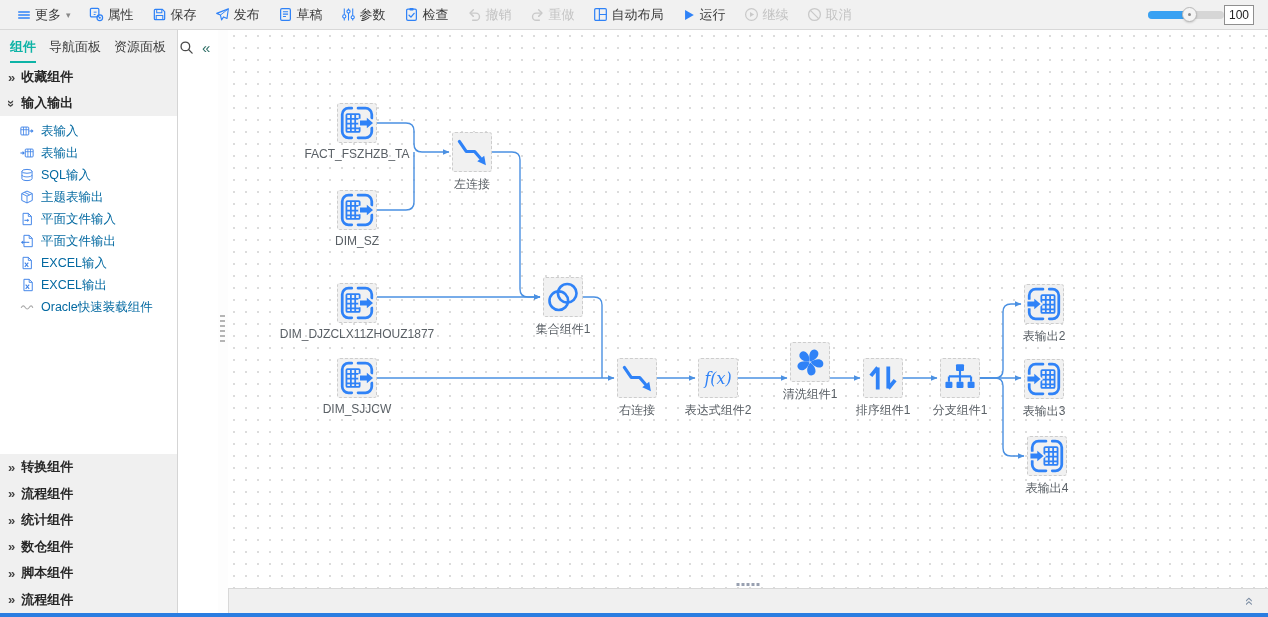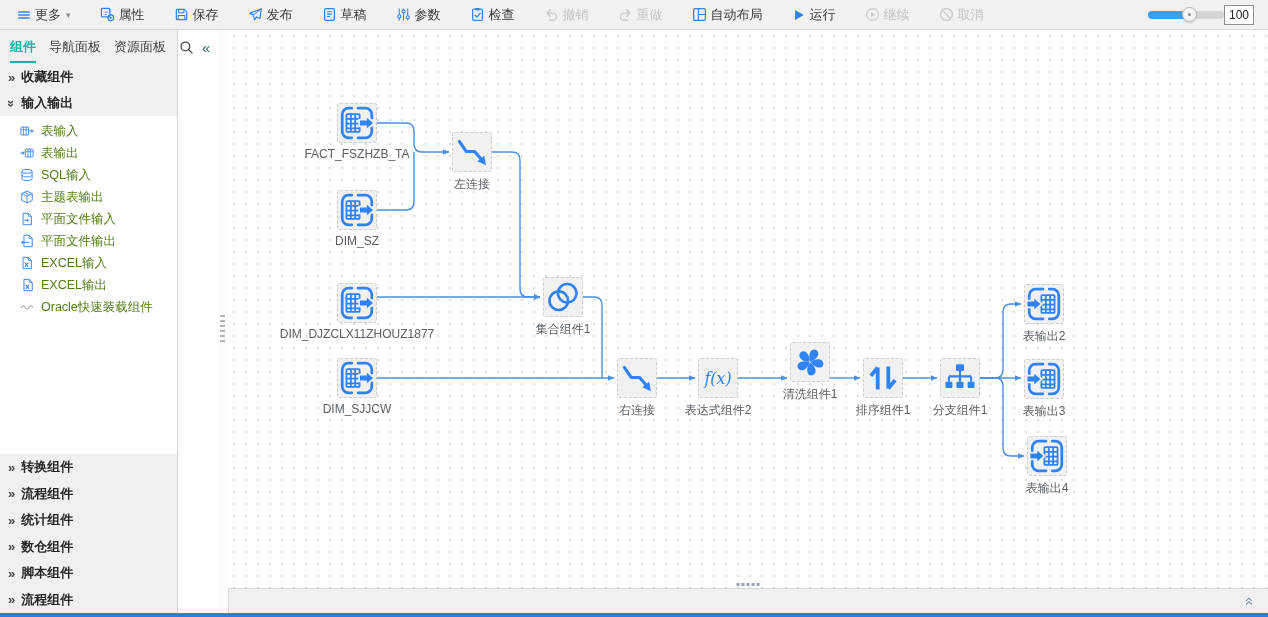--- a/index.html
+++ b/index.html
@@ -6,21 +6,21 @@
     --accent:#2f82f7; --edge:#4a90e2; --teal:#0db3a6; --strip:#2a7de1;
     --tb-bg:#f1f1f1; --panel-bg:#f0f0f0; --border:#d8d8d8;
   }
   *{box-sizing:border-box;margin:0;padding:0;}
   html,body{width:1268px;height:617px;overflow:hidden;
     font-family:"Liberation Sans","DejaVu Sans",sans-serif;
     background:#fff;position:relative;}
   
   .toolbar{position:absolute;top:0;left:0;right:0;height:30px;background:var(--tb-bg);
     border-bottom:1px solid var(--border);display:flex;align-items:center;padding:0 8px;}
-  .tb-buttons{display:flex;align-items:center;gap:11px;}
+  .tb-buttons{display:flex;align-items:center;}
   .tb-btn{display:flex;align-items:center;gap:4px;padding:0 9px;height:30px;cursor:pointer;
     font-size:13px;color:#3a3a3a;white-space:nowrap;}
   .tb-btn .tb-icon{color:var(--accent);display:flex;align-items:center;}
   .tb-btn.disabled{color:#c3c3c3;cursor:default;}
   .tb-btn.disabled .tb-icon{color:#c9c9c9;}
   .tb-caret{font-size:9px;color:#888;margin-left:1px;}
   .tb-right{margin-left:auto;display:flex;align-items:center;gap:0;padding-right:6px;}
   .slider{position:relative;width:76px;height:8px;background:#d6d6d6;border-radius:4px;cursor:pointer;}
   .slider .fill{position:absolute;left:0;top:0;height:8px;width:42px;background:#38a1f3;border-radius:4px;}
   .slider .knob{position:absolute;left:34px;top:-4px;width:15px;height:15px;border-radius:50%;
@@ -37,21 +37,21 @@
   .sb-tab.active::after{content:"";position:absolute;left:0;right:0;bottom:-7px;height:2px;background:var(--teal);}
   .sb-tools{margin-left:auto;display:flex;align-items:center;gap:8px;}
   .sb-search{color:#4a4a4a;display:flex;cursor:pointer;}
   .sb-collapse{color:#2f6f66;font-size:15px;cursor:pointer;line-height:1;}
   .sb-header{height:26px;flex:0 0 26px;display:flex;align-items:center;padding:0 8px;gap:6px;
     font-size:13px;font-weight:bold;color:#262626;cursor:pointer;}
   .chev{color:#444;font-size:13px;font-weight:bold;display:inline-block;line-height:1;}
   .chev.down{transform:rotate(90deg);}
   .sb-list{flex:1 1 auto;background:#fff;padding:4px 0 0 0;overflow:hidden;}
   .sb-item{height:22px;display:flex;align-items:center;gap:7px;padding:0 0 0 20px;
-    font-size:12.5px;color:#4d7c0f;cursor:pointer;white-space:nowrap;}
+    font-size:12.5px;color:#0369a1;cursor:pointer;white-space:nowrap;}
   .sb-item .mini{color:#3f83e8;display:flex;align-items:center;}
   .sb-bottom{flex:0 0 auto;}
   .sb-bottom .sb-header{height:26.5px;flex-basis:26.5px;}
   
   .gutter{position:absolute;left:218px;top:30px;bottom:4px;width:10px;background:#fdfdfd;}
   .gutter .grip{position:absolute;left:2px;top:285px;width:5px;height:28px;cursor:col-resize;
     background:repeating-linear-gradient(to bottom,#b5b5b5 0 2px,transparent 2px 5px);}
   
   .canvas{position:absolute;left:228px;top:30px;right:0;bottom:29px;background:#fff;
     background-image:radial-gradient(circle,#dcdcdc 1px,transparent 1.2px);

